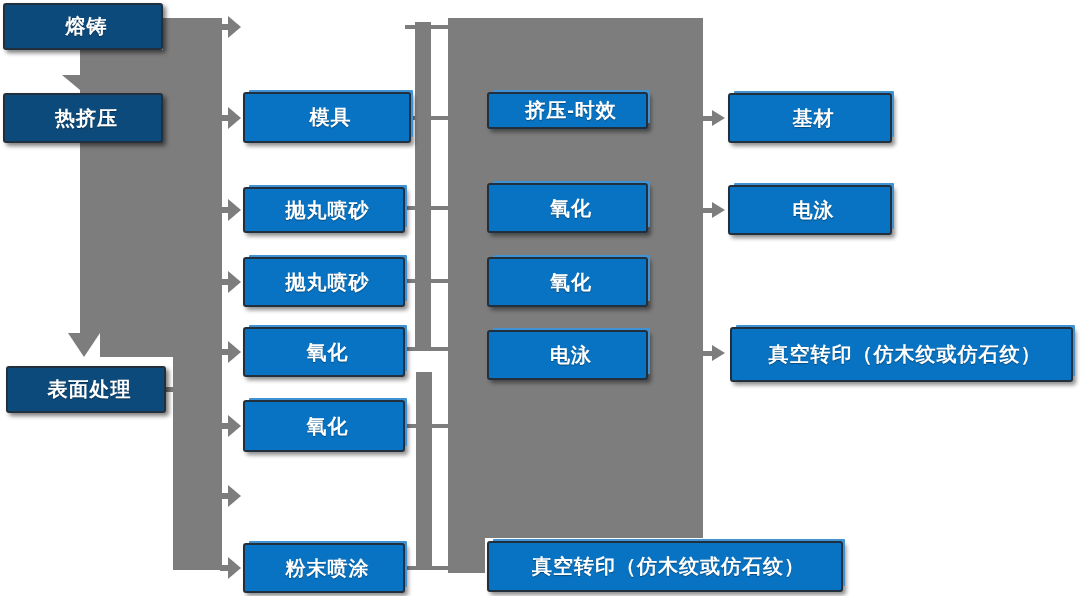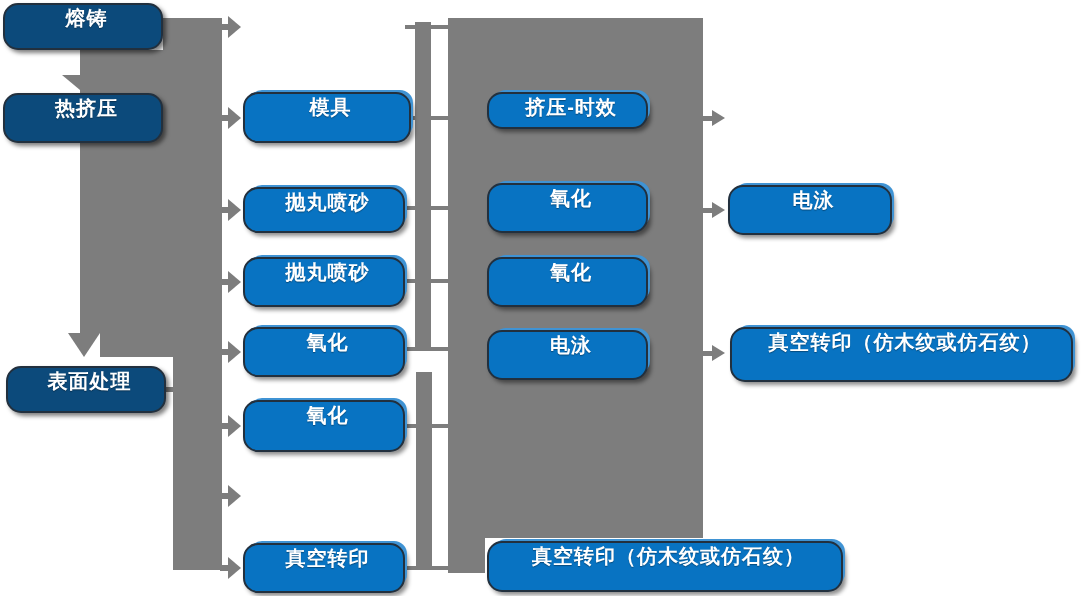--- a/index.html
+++ b/index.html
@@ -16,24 +16,24 @@
     position:relative;
     width:1084px;height:596px;
     overflow:hidden;
     background:#ffffff;
   }
   .connector-layer{
     position:absolute;left:0;top:0;width:1084px;height:596px;
   }
   .node{
     position:absolute;
-    display:flex;justify-content:center;
+    display:flex;align-items:center;justify-content:center;
     box-sizing:border-box;
     border:2px solid var(--c-border);
-    border-radius:15px;
+    border-radius:3px;
     color:var(--c-text);
     font-size:20px;
     font-weight:bold;
     letter-spacing:1px;
     white-space:nowrap;
     text-shadow:0 1px 1px rgba(0,0,0,.35);
     padding-left:7px;
   }
   .node.process{
     background:var(--c-process);
@@ -141,39 +141,42 @@
   <div class="node process" style="left:243px;top:257px;width:162px;height:50px">
     <span>抛丸喷砂</span>
   </div>
   <div class="node process" style="left:243px;top:327px;width:162px;height:50px">
     <span>氧化</span>
   </div>
   <div class="node process" style="left:243px;top:400px;width:162px;height:52px">
     <span>氧化</span>
   </div>
   <div class="node process" style="left:243px;top:543px;width:162px;height:50px">
-    <span>真空转印</span>
+    <span>粉末喷涂</span>
   </div>
 
   <div class="node process" style="left:487px;top:92px;width:161px;height:37px">
     <span>挤压-时效</span>
   </div>
   <div class="node process" style="left:487px;top:183px;width:161px;height:50px">
     <span>氧化</span>
   </div>
   <div class="node process" style="left:487px;top:257px;width:161px;height:50px">
     <span>氧化</span>
   </div>
   <div class="node process" style="left:487px;top:330px;width:161px;height:50px">
     <span>电泳</span>
   </div>
   <div class="node process" style="left:487px;top:541px;width:356px;height:51px">
     <span>真空转印（仿木纹或仿石纹）</span>
   </div>
 
+  <div class="node process" style="left:728px;top:93px;width:164px;height:50px">
+    <span>基材</span>
+  </div>
   <div class="node process" style="left:728px;top:185px;width:164px;height:50px">
     <span>电泳</span>
   </div>
   <div class="node process" style="left:730px;top:327px;width:343px;height:55px">
     <span>真空转印（仿木纹或仿石纹）</span>
   </div>
 
 </div>
 
 </body></html>

